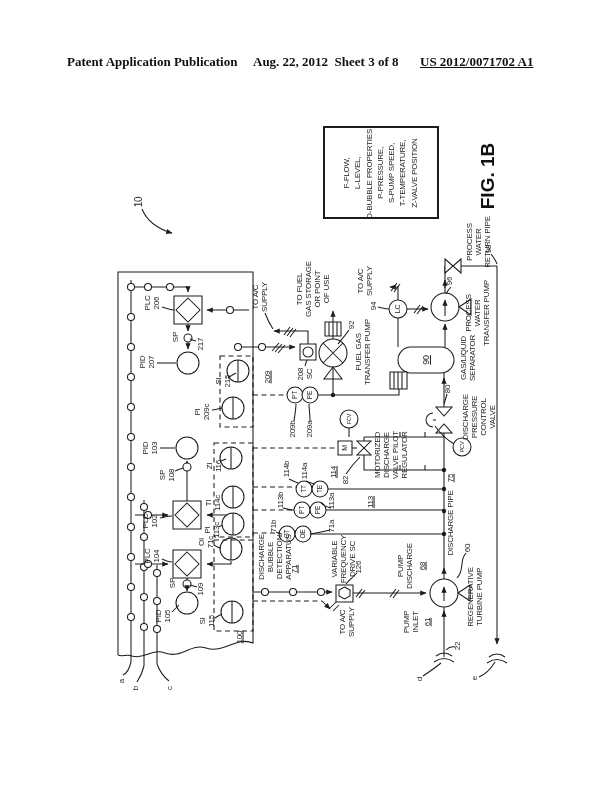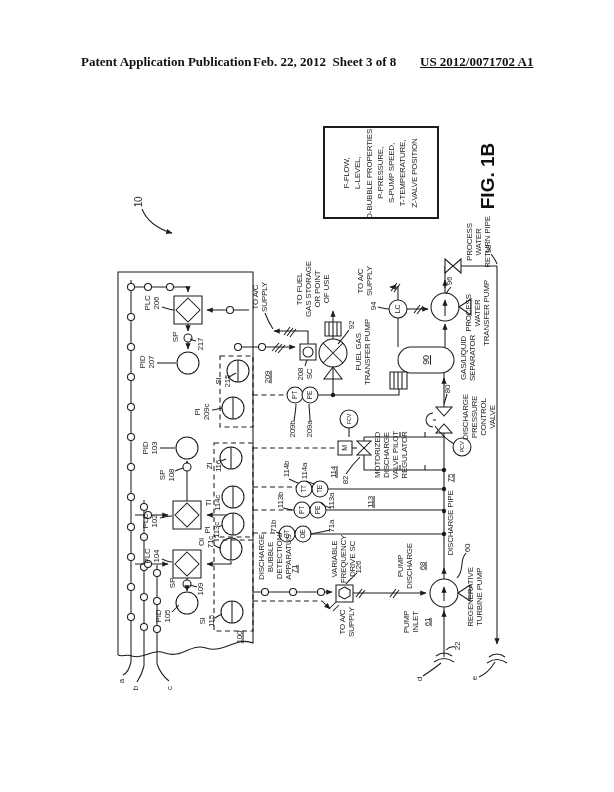--- a/index.html
+++ b/index.html
@@ -1,19 +1,19 @@
 <!DOCTYPE html>
 <html><head>
 <meta charset="utf-8">
 <style>
   html,body{margin:0;padding:0;background:#ffffff;}
   #page{position:relative;width:614px;height:792px;background:#fff;overflow:hidden;
         font-family:"Liberation Sans",sans-serif;color:#1c1c1c;}
   .hdr{position:absolute;top:54px;font:bold 13px "Liberation Serif",serif;color:#111;white-space:pre;}
-  #hdr-left{left:81px;font-family:Liberation Serif, serif;}
+  #hdr-left{left:67px;font-family:Liberation Serif, serif;}
   #hdr-center{left:253px;}
   #hdr-right{left:420px;text-decoration:underline;}
   svg{position:absolute;left:0;top:0;}
   svg *{vector-effect:non-scaling-stroke;}
   .s{stroke:#1c1c1c;fill:none;stroke-width:1.05;}
   .w{stroke:#1c1c1c;fill:#ffffff;stroke-width:1.05;}
   .d{stroke:#1c1c1c;fill:none;stroke-width:1.05;stroke-dasharray:5,3.5;}
   .f{fill:#1c1c1c;stroke:none;}
   .lbl{position:absolute;transform:translate(-50%,-50%) rotate(-90deg);
        font:8px/1.12 "Liberation Sans",sans-serif;letter-spacing:-0.2px;
@@ -27,21 +27,21 @@
           text-align:center;color:#1c1c1c;}
   .fig{position:absolute;left:488px;top:176px;transform:translate(-50%,-50%) rotate(-90deg);
        font:bold 19px "Liberation Sans",sans-serif;white-space:nowrap;color:#111;}
 </style>
 </head>
 <body>
 
 <div id="page">
 
   <div class="hdr" id="hdr-left">Patent Application Publication</div>
-  <div class="hdr" id="hdr-center">Feb. 22, 2012  Sheet 3 of 8</div>
+  <div class="hdr" id="hdr-center">Aug. 22, 2012  Sheet 3 of 8</div>
   <div class="hdr" id="hdr-right">US 2012/0071702 A1</div>
 
   <svg width="614" height="792" viewBox="0 0 614 792">
     <defs>
       <marker id="arr" markerWidth="8" markerHeight="8" refX="5.5" refY="2.5" orient="auto">
         <path d="M0,0 L6,2.5 L0,5 Z" fill="#1c1c1c"></path>
       </marker>
     </defs>
 
     <path class="s" d="M142,209 C147,221 158,229 172,233" marker-end="url(#arr)"></path>

